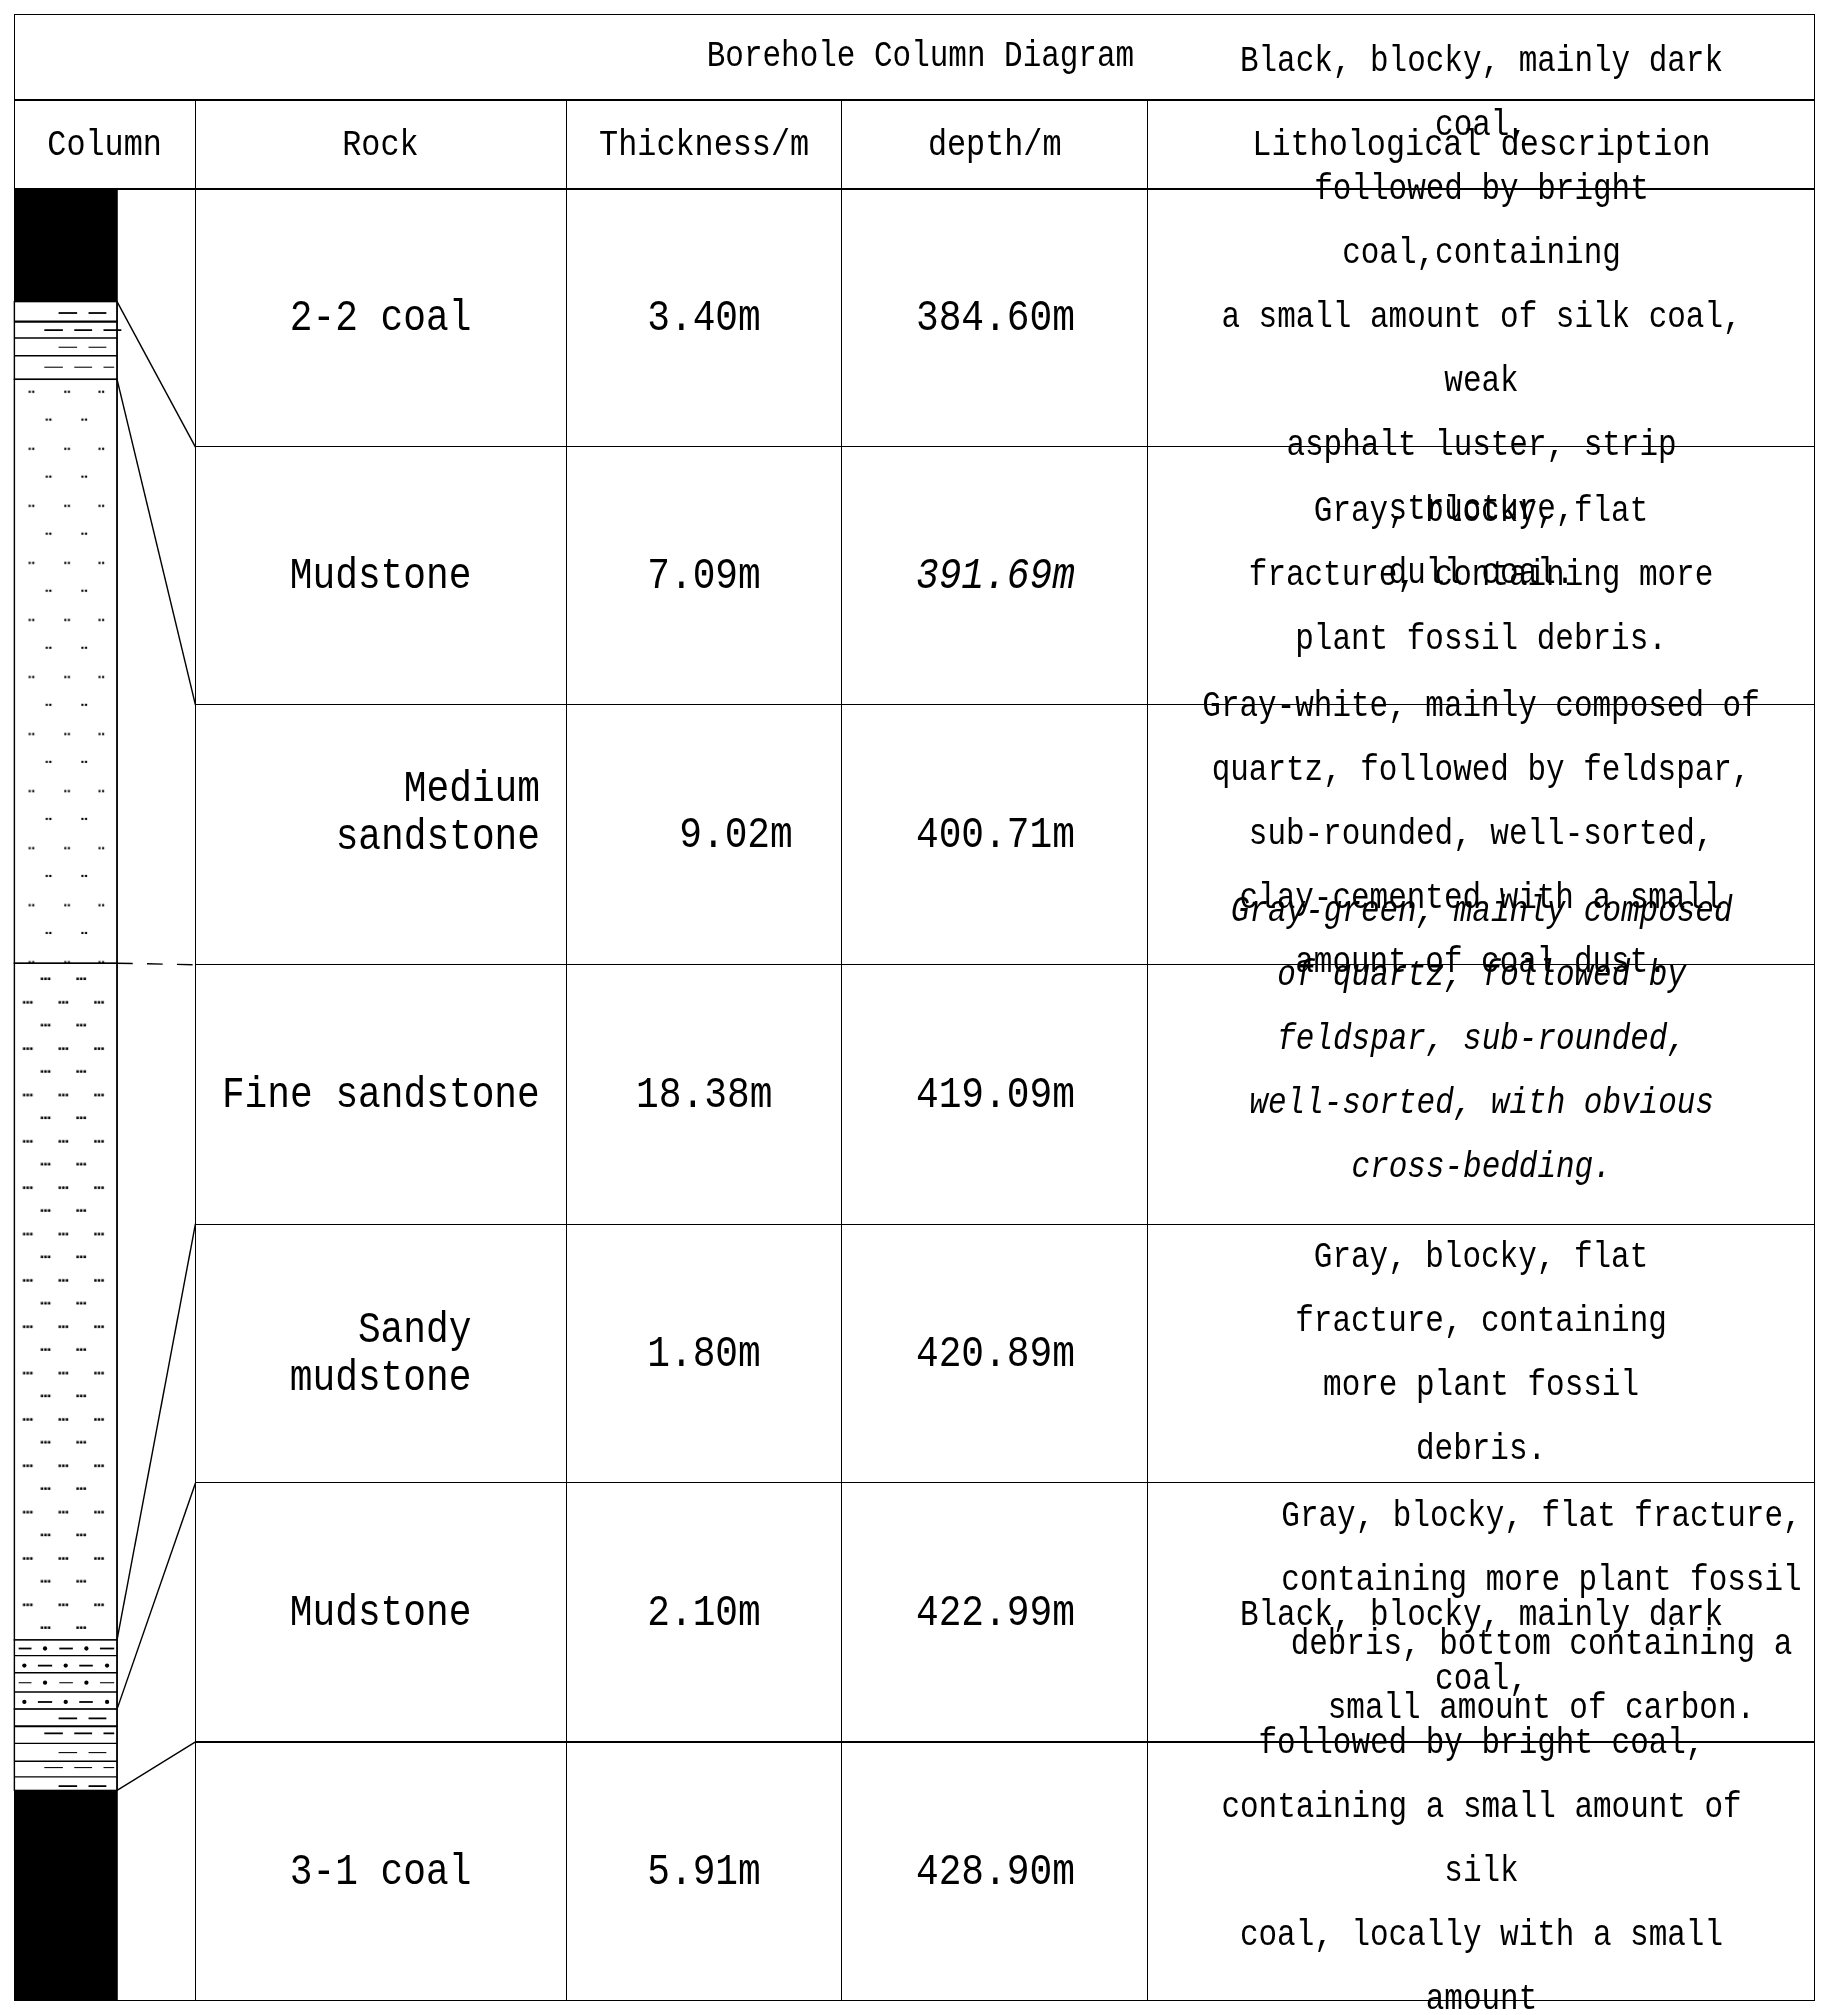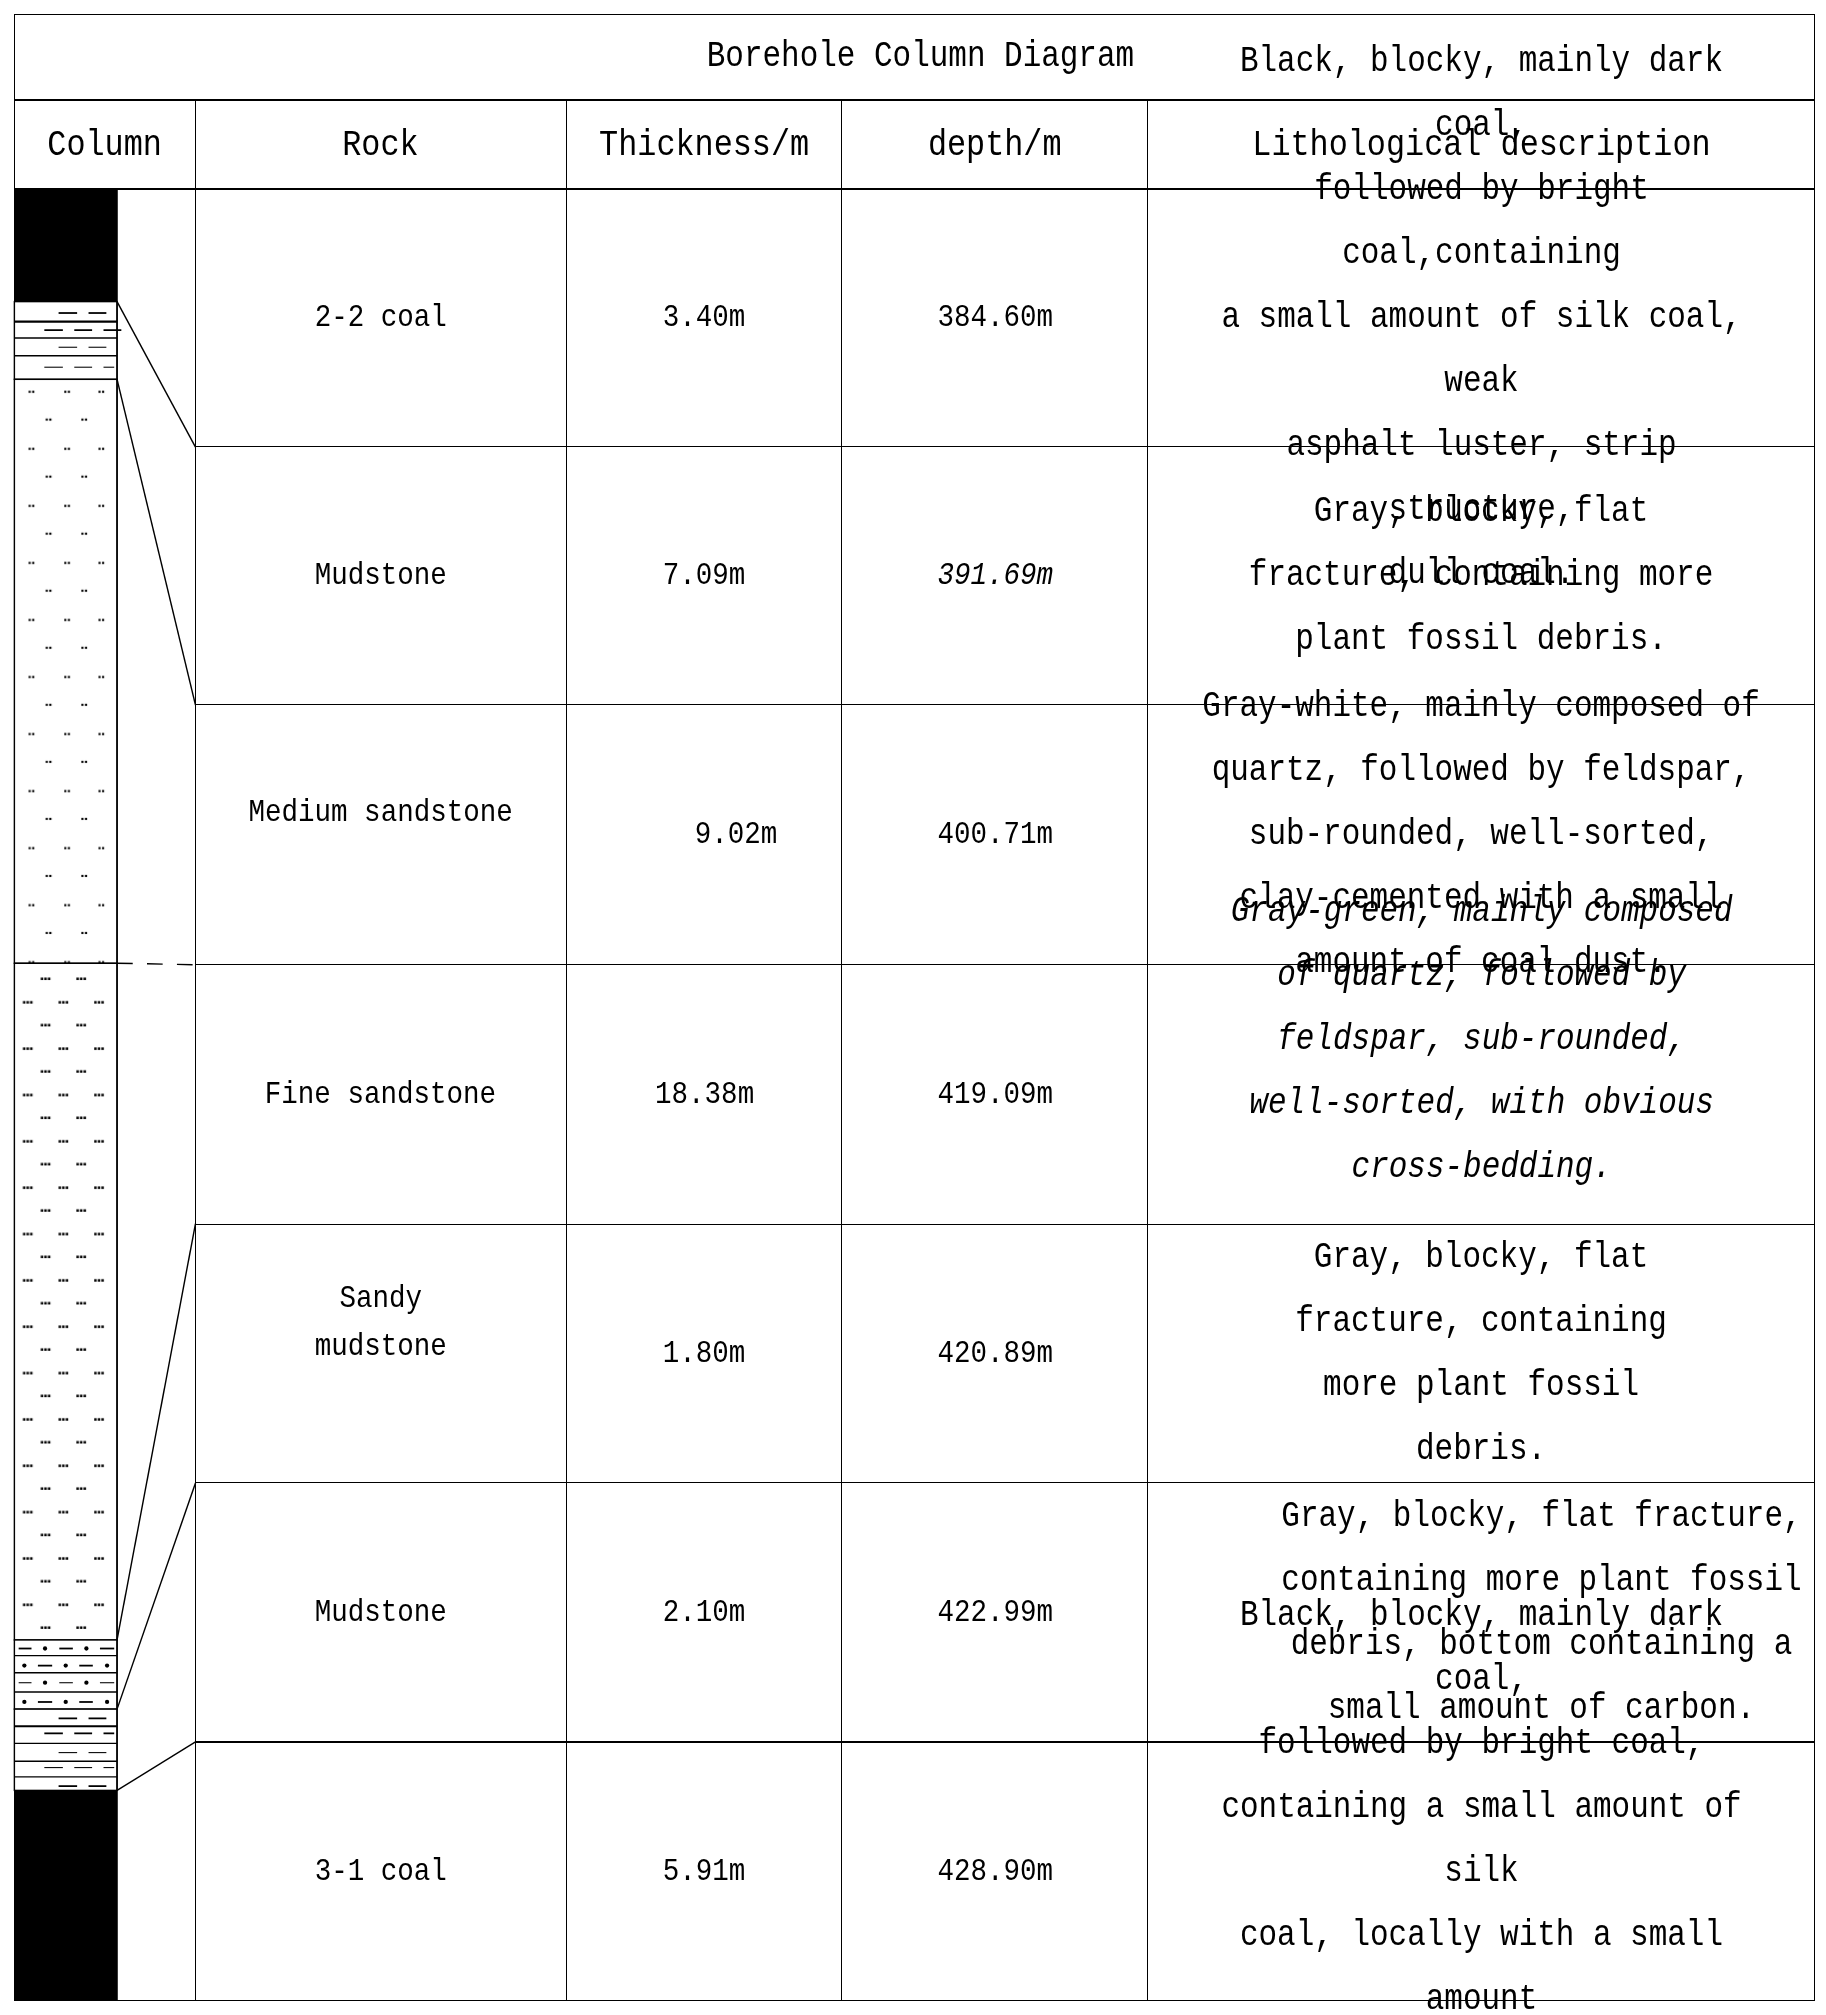--- a/index.html
+++ b/index.html
@@ -7,21 +7,21 @@
          font-family: "Liberation Mono", "DejaVu Sans Mono", monospace; color: #000; }
   .frame { position: absolute; left: 14.3px; top: 13.5px; width: 1801px; height: 1987px;
            border: 1.4px solid #000; box-sizing: border-box; }
   .hline { position: absolute; left: 14.3px; width: 1801px; height: 0; border-top: 2.1px solid #000; }
   .hline.thin { border-top-width: 1.4px; }
   .vline { position: absolute; width: 0; border-left: 1.4px solid #000; }
   .cell { position: absolute; display: flex; align-items: center; justify-content: center;
           text-align: center; box-sizing: border-box; }
   .title { font-size: 36px; }
   .hdr { font-size: 37px; }
-  .txt { font-size: 32px; line-height: 48px; }
+  .txt { font-size: 44px; line-height: 48px; text-align: right; }
   .cond { display: inline-block; transform: scaleX(0.86); transform-origin: center; white-space: pre-line; }
   .desc { font-size: 36px; line-height: 64px; }
   svg.col { position: absolute; left: 0; top: 0; }
 </style>
 </head>
 <body>
 
 <div class="frame"></div>
 
 <div class="cell title" style="left:14.3px; top:13.5px; width:1801px; height:86px;padding-left:12px;">
@@ -240,21 +240,21 @@
   <span class="cond">419.09m</span>
 </div>
 <div class="cell desc" style="left:1148px; top:910px; width:667px; height:260px;font-style:italic;">
   <span class="cond">Gray-green, mainly composed
 of quartz, followed by
 feldspar, sub-rounded,
 well-sorted, with obvious
 cross-bedding.</span>
 </div>
 
-<div class="cell txt" style="left:195px; top:1193px; width:371px; height:259px;">
+<div class="cell txt" style="left:195px; top:1224px; width:371px; height:259px;">
   <span class="cond">Sandy
 mudstone</span>
 </div>
 <div class="cell txt" style="left:567px; top:1224px; width:275px; height:259px;">
   <span class="cond">1.80m</span>
 </div>
 <div class="cell txt" style="left:842px; top:1224px; width:306px; height:259px;">
   <span class="cond">420.89m</span>
 </div>
 <div class="cell desc" style="left:1148px; top:1224px; width:667px; height:259px;">

